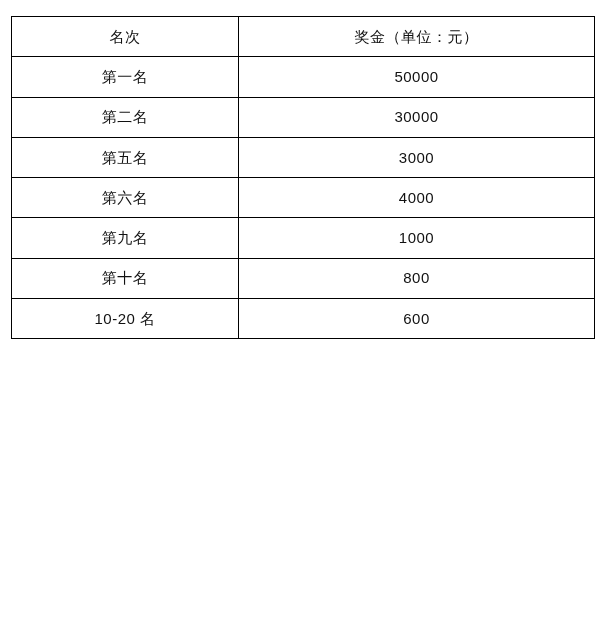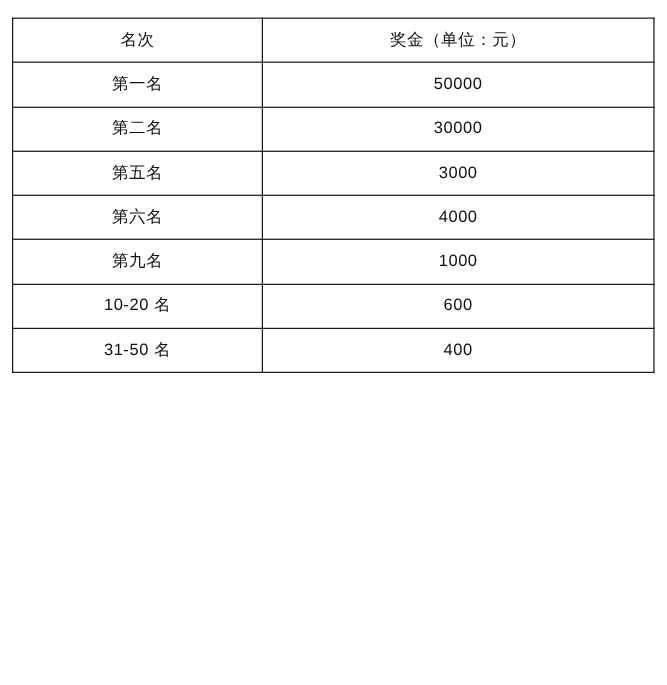--- a/index.html
+++ b/index.html
@@ -82,22 +82,22 @@
       </tr>
       <tr>
         <td><span class="cell-text">第六名</span></td>
         <td><span class="cell-text">4000</span></td>
       </tr>
       <tr>
         <td><span class="cell-text">第九名</span></td>
         <td><span class="cell-text">1000</span></td>
       </tr>
       <tr>
+        <td><span class="cell-text">第十名</span></td>
+        <td><span class="cell-text">800</span></td>
+      </tr>
+      <tr>
         <td><span class="cell-text">10-20 名</span></td>
         <td><span class="cell-text">600</span></td>
-      </tr>
-      <tr>
-        <td><span class="cell-text">31-50 名</span></td>
-        <td><span class="cell-text">400</span></td>
       </tr>
     </tbody>
   </table>
 </div>
 
 </body></html>

